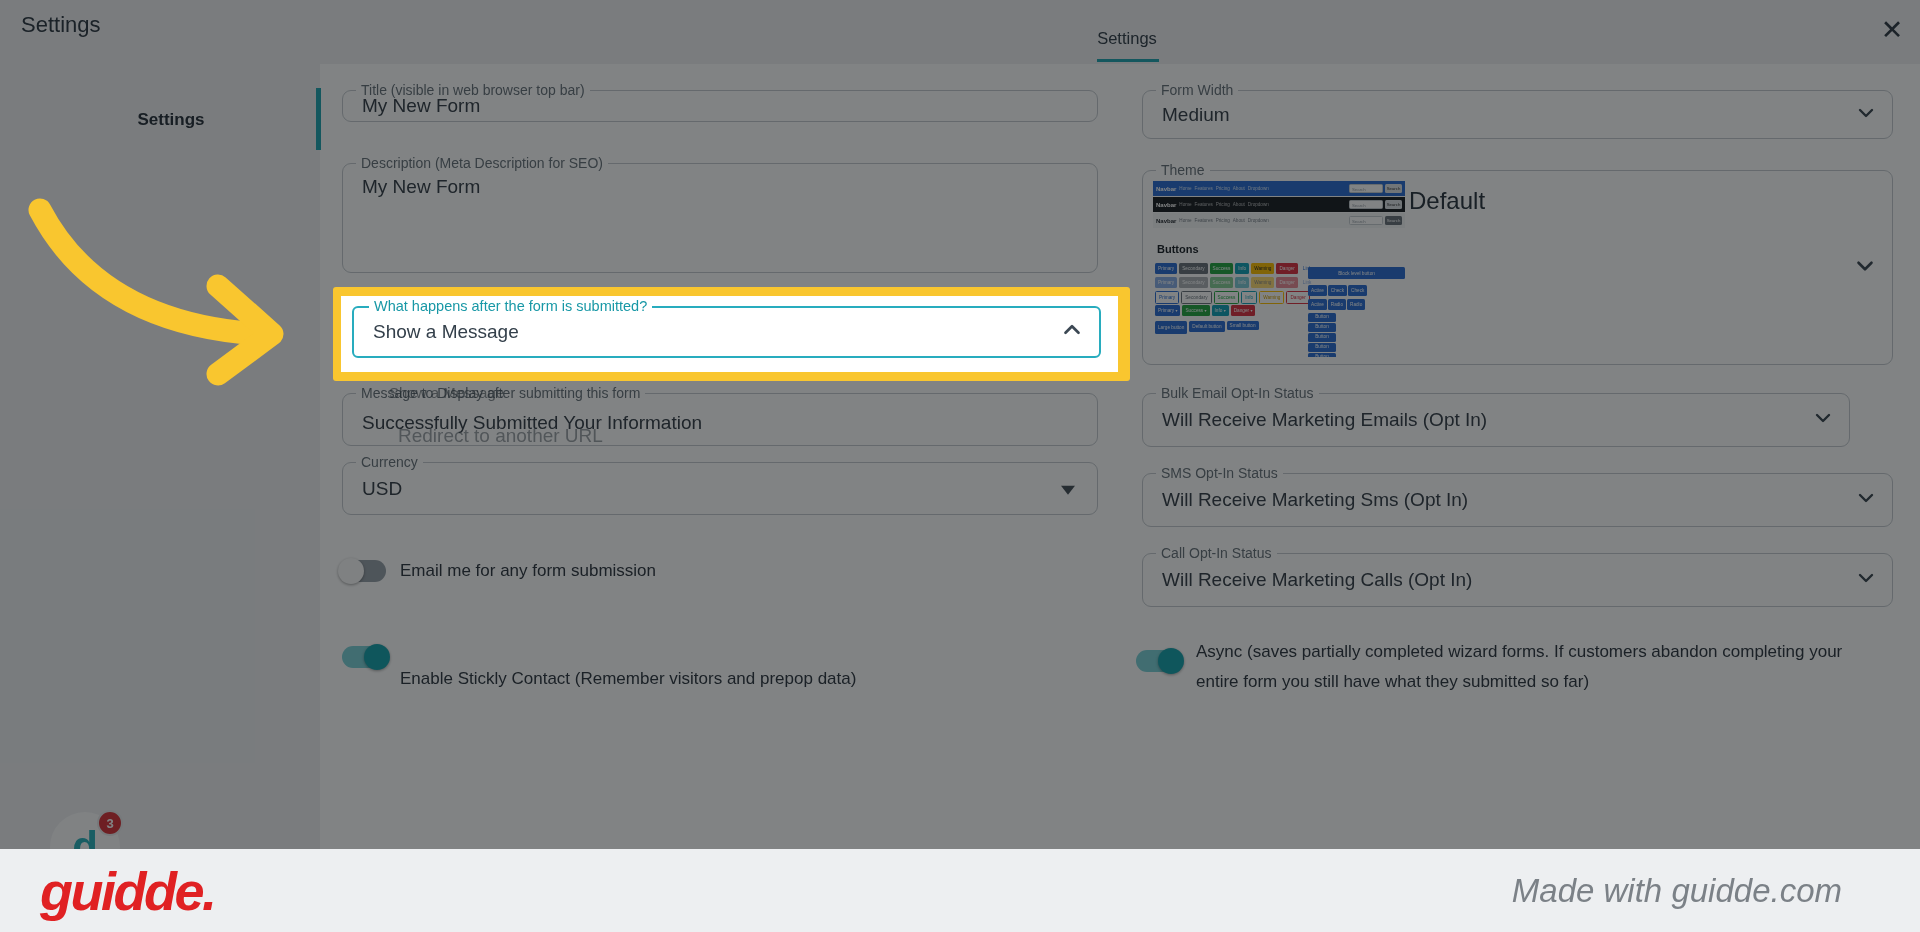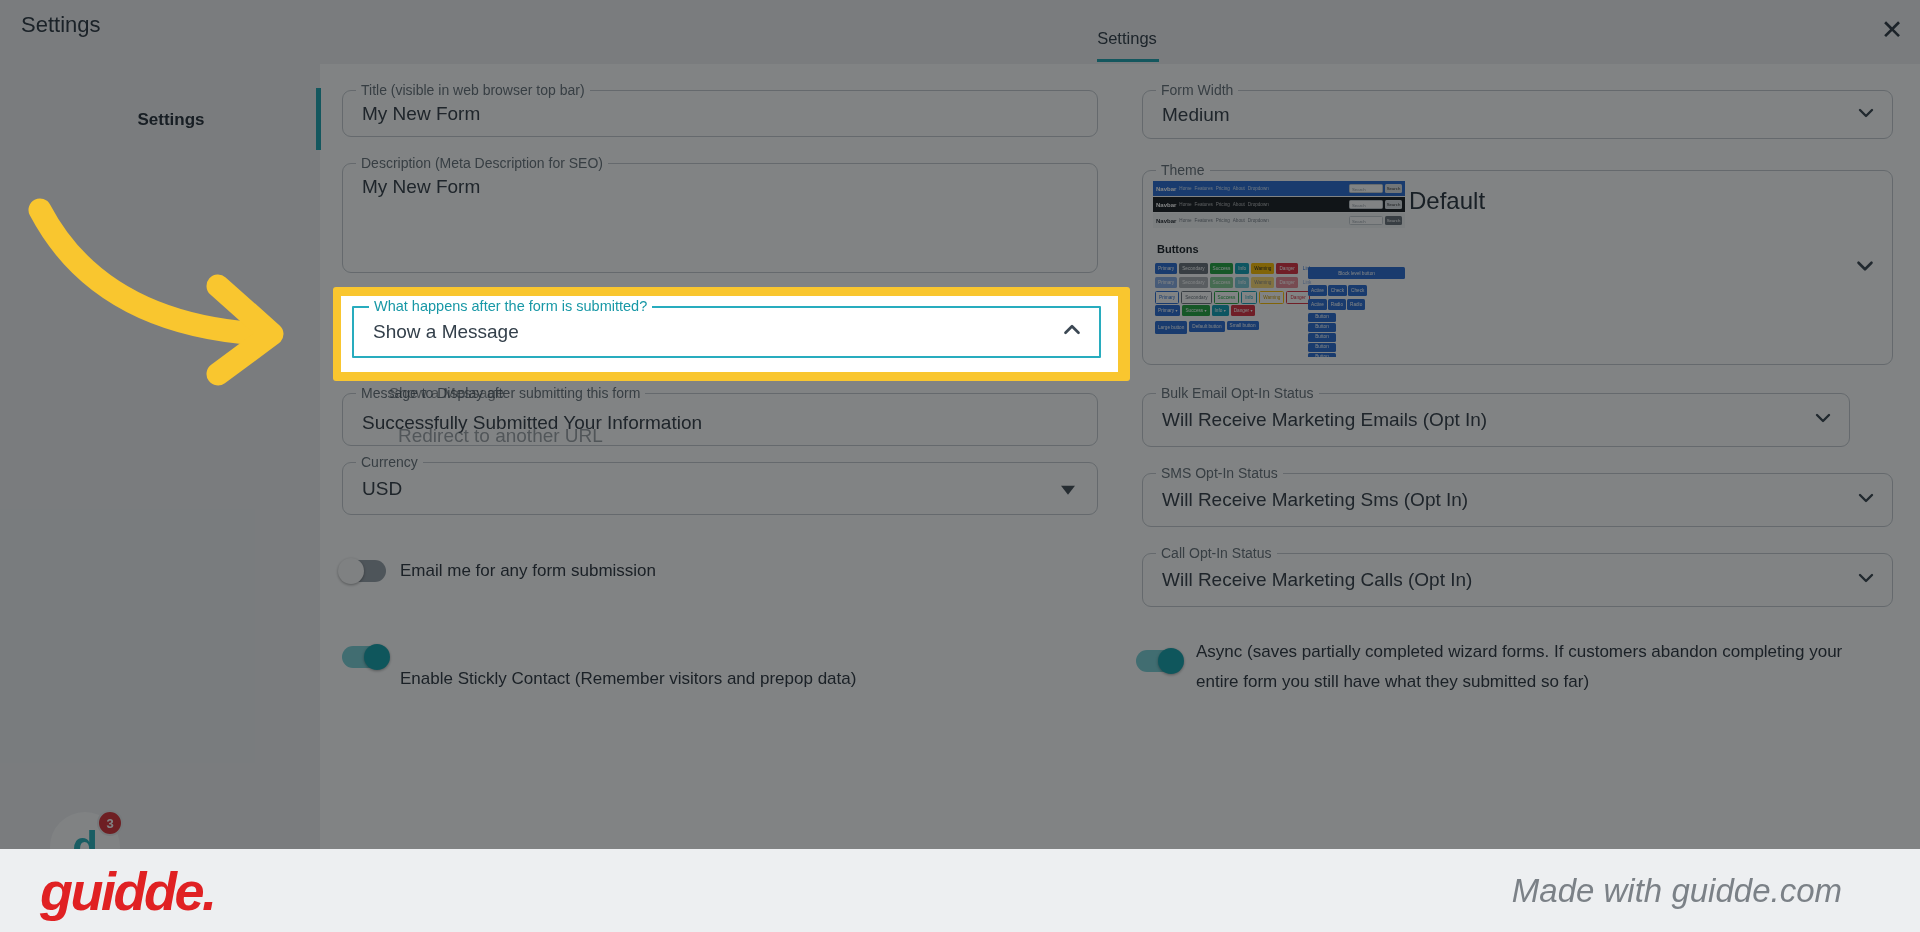--- a/index.html
+++ b/index.html
@@ -77,21 +77,21 @@
   .minigrp{position:absolute;left:155px;display:flex;gap:1px;}
   .stack{position:absolute;left:155px;top:132px;display:flex;flex-direction:column;gap:1.5px;}
   .stack .chip{width:28px;text-align:center;padding:0;height:8.5px;line-height:8.5px;}
 
   
   .dim{position:absolute;left:0;top:0;width:1920px;height:849px;background:rgba(3,7,9,.5);z-index:10;}
   .spotlight{position:absolute;left:333px;top:287px;width:797px;height:94px;background:#F9C62F;
              border-radius:3px;z-index:20;}
   .spot-inner{position:absolute;left:8px;top:9px;width:777px;height:76px;background:#fff;}
   .spot-field{position:absolute;left:11px;top:10px;width:749px;height:52px;background:#fff;
-              border:2px solid #28acbe;border-radius:1px;box-sizing:border-box;cursor:pointer;}
+              border:2px solid #28acbe;border-radius:6px;box-sizing:border-box;cursor:pointer;}
   .spot-field .flabel{top:-10px;left:15px;font-size:14.5px;color:#1898a6;}
   .spot-field .fvalue{color:#333f4a;}
   .arrow-wrap{position:absolute;left:18px;top:196px;width:280px;height:200px;z-index:20;}
 
   
   .gw-avatar{position:absolute;left:50px;top:812px;width:70px;height:70px;border-radius:50%;
              background:#fdfdfd;display:flex;align-items:center;justify-content:center;
              font-size:42px;font-weight:bold;color:#2fb3bd;}
   .gw-badge{position:absolute;left:97px;top:810px;width:26px;height:26px;border-radius:50%;
             background:#d8373c;color:#fff;font-size:13px;font-weight:bold;
@@ -110,21 +110,21 @@
 
   <div class="page-title">Settings</div>
   <div class="close-btn">✕</div>
   <div class="tab">Settings</div>
   <div class="tab-underline"></div>
 
   <div class="content-panel"></div>
   <div class="side-indicator"></div>
   <div class="side-item">Settings</div>
 
-  <div class="field" style="left:342px;top:90px;width:756px;height:47px;">
+  <div class="field" style="left:342px;top:90px;width:756px;height:32px;">
     <span class="flabel">Title (visible in web browser top bar)</span>
     <span class="fvalue">My New Form</span>
   </div>
 
   <div class="field" style="left:342px;top:163px;width:756px;height:110px;">
     <span class="flabel">Description (Meta Description for SEO)</span>
     <span class="fvalue static-top">My New Form</span>
   </div>
 
   <div class="field" style="left:342px;top:393px;width:756px;height:53px;">

